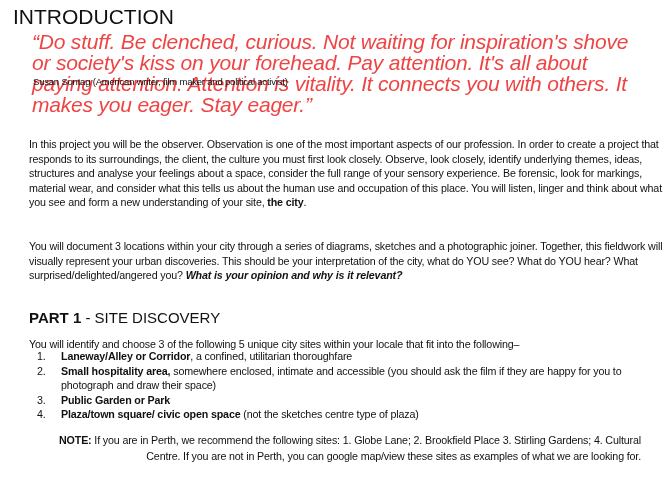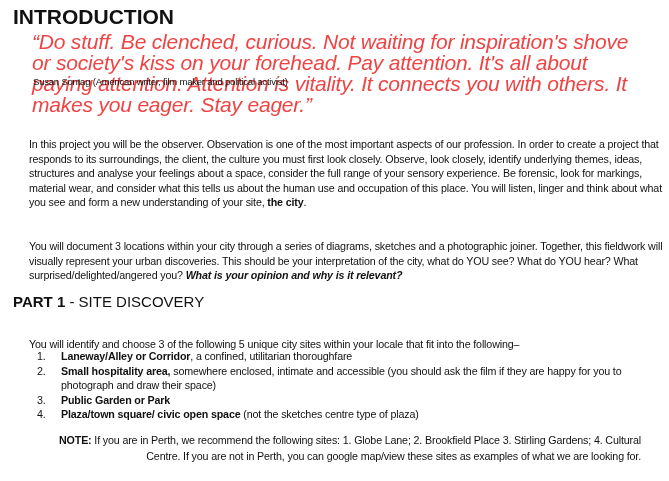--- a/index.html
+++ b/index.html
@@ -1,24 +1,24 @@
 <!DOCTYPE html>
 <html><head>
 <meta charset="utf-8">
 <style>
   html, body { margin:0; padding:0; background:#ffffff; }
   body { width:669px; height:481px; overflow:hidden; position:relative; color:#111; font-family:"Liberation Sans", sans-serif; }
   .page { position:absolute; left:0; top:0; width:669px; height:481px; }
-  h1 { position:absolute; left:13px; top:5px; margin:0; font-family:"Liberation Sans", sans-serif; font-size:21px; font-weight:bold; letter-spacing:0px; color:#111; }
+  h1 { position:absolute; left:13px; top:5px; margin:0; font-family:"Liberation Sans", sans-serif; font-size:21px; font-weight:normal; letter-spacing:0px; color:#111; }
   .quote { position:absolute; left:32px; top:31px; width:620px; margin:0; font-style:italic; font-size:21px; line-height:21px; color:#ef4444; letter-spacing:-0.2px; }
   .attrib { position:absolute; left:33px; top:76px; font-size:9.5px; color:#111; letter-spacing:-0.2px; }
   .para { position:absolute; left:13px; width:645px; font-size:10.7px; line-height:14.6px; color:#111; margin:16px; letter-spacing:-0.15px; }
   .p1 { top:121px; }
   .p2 { top:223px; }
-  h2 { position:absolute; left:13px; top:293px; margin:0; font-size:15px; font-weight:normal; color:#111; letter-spacing:0px; }
+  h2 { position:absolute; left:13px; top:293px; margin:16px; font-size:15px; font-weight:normal; color:#111; letter-spacing:0px; }
   h2 b { font-weight:bold; }
   .p3 { top:321px; }
   ol { position:absolute; left:33px; top:349px; margin:0; padding:0; list-style:none; width:600px; font-size:10.7px; line-height:14.6px; letter-spacing:-0.15px; }
   ol li { position:relative; padding-left:28px; }
   ol li .num { position:absolute; left:4px; top:0; }
   .note { position:absolute; left:41px; top:432px; width:600px; font-size:10.7px; line-height:16px; margin:0; letter-spacing:-0.15px;text-align:right; }
 </style>
 </head>
 <body>
 

